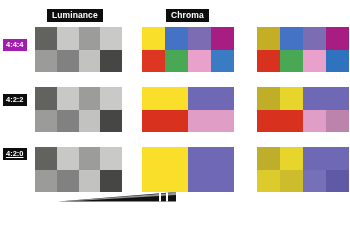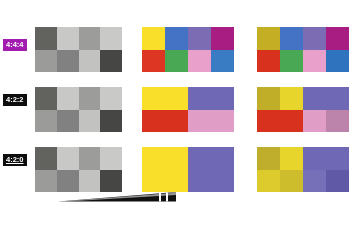--- a/index.html
+++ b/index.html
@@ -49,21 +49,21 @@
     font-weight: bold;
     line-height: 10px;
     height: 10px;
     padding: 1px 3px;
     white-space: nowrap;
     text-align: center;
     letter-spacing: 0px;
   }
   #lbl-444 { left: 3px; top: 39px; }
   #lbl-422 { left: 3px; top: 94px; }
-  #lbl-420 { left: 3px; top: 154px; text-decoration: underline; }
+  #lbl-420 { left: 3px; top: 148px; text-decoration: underline; }
 
   
   .grid {
     position: absolute;
     display: grid;
     overflow: hidden;
   }
   .grid.lum   { width: 87px; height: 45px; }
   .grid.chr   { width: 92px; height: 45px; }
   .grid.comb  { width: 92px; height: 45px; }
@@ -93,21 +93,23 @@
     height: 10px;
     overflow: hidden;
   }
   #wedge svg { display: block; }
 </style>
 </head>
 <body style="background: rgb(255, 255, 255);">
 
 <div id="figure">
 
-
+  <div class="col-header" id="hdr-luminance" style="background: rgb(13, 13, 13); color: rgb(255, 255, 255);">Luminance</div>
+
+  <div class="col-header" id="hdr-chroma" style="background: rgb(13, 13, 13); color: rgb(255, 255, 255);">Chroma</div>
 
 
   <div class="row-label" id="lbl-444" style="background: #a21caf; color: rgb(255, 255, 255);">4:4:4</div>
 
   <div class="row-label" id="lbl-422" style="background: rgb(13, 13, 13); color: rgb(255, 255, 255);">4:2:2</div>
 
   <div class="row-label" id="lbl-420" style="background: rgb(13, 13, 13); color: rgb(255, 255, 255);">4:2:0</div>
 
   <div class="grid lum col-lum row-1 g4x2" style="grid-template-columns: repeat(4, 1fr); grid-template-rows: repeat(2, 1fr);">
       <div class="cell" style="background: rgb(98, 98, 95);"></div>

